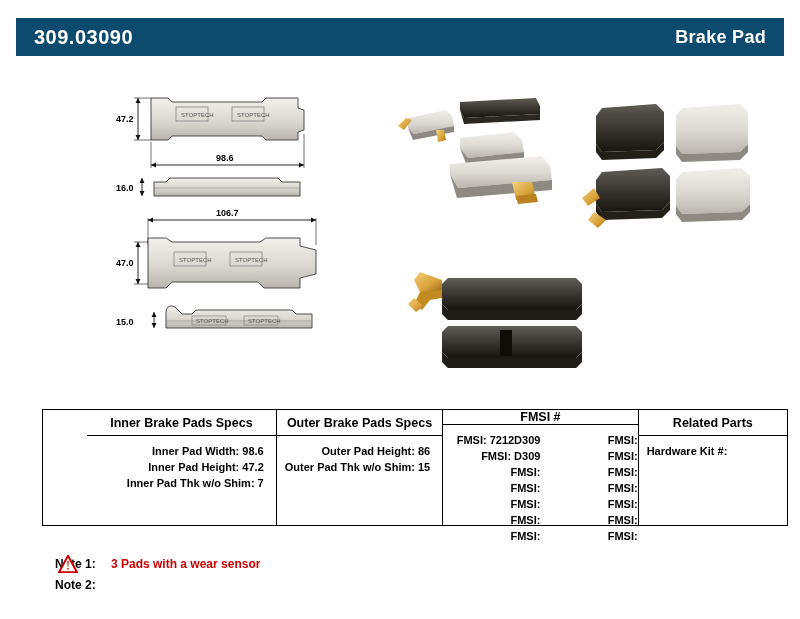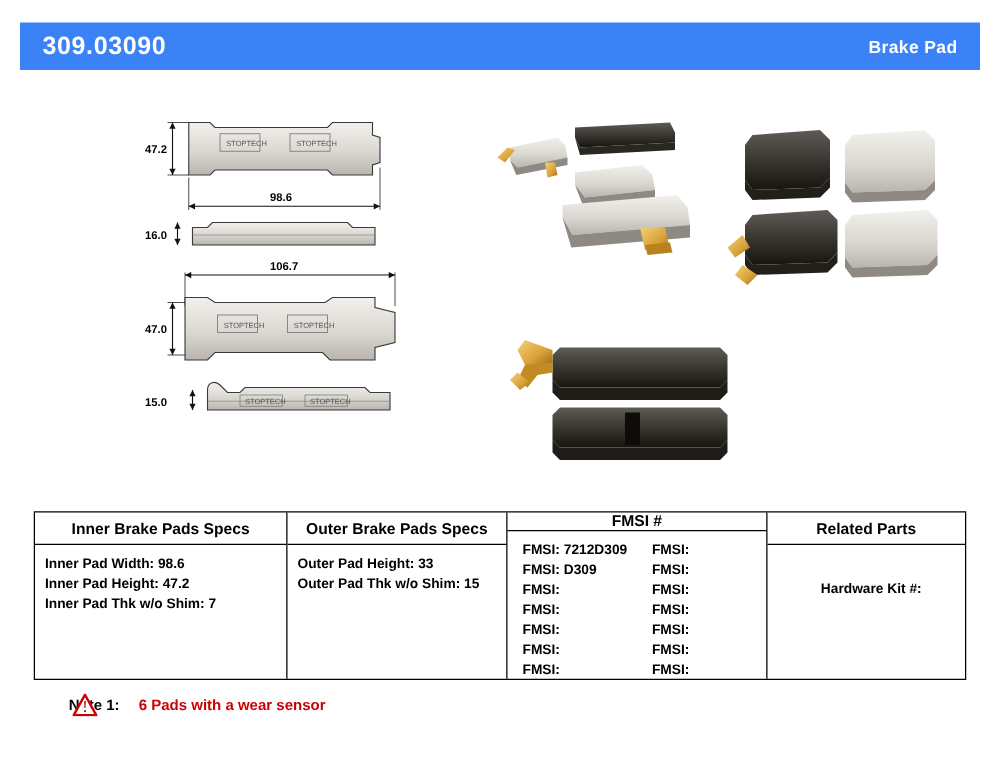--- a/index.html
+++ b/index.html
@@ -14,82 +14,83 @@
     width: 800px; height: 619px;
     background: #ffffff;
     overflow: hidden;
   }
 
   
   .header {
     position: absolute;
     left: 16px; top: 18px;
     width: 768px; height: 38px;
-    background: #3b82f6;
+    background: #0c4a6e;
     display: flex;
     align-items: center;
     justify-content: space-between;
     padding: 0 18px;
   }
   .header .part-number {
     color: #ffffff;
     font-size: 20px;
     font-weight: bold;
     letter-spacing: 0.5px;
   }
   .header .product-type {
     color: #ffffff;
-    font-size: 14px;
+    font-size: 18px;
     font-weight: bold;
     letter-spacing: 0.3px;
   }
 
   
   .drawings {
     position: absolute;
     left: 16px; top: 60px;
     width: 768px; height: 330px;
   }
   .drawings svg { display: block; }
   .spec-table-wrap {
     position: absolute;
-    left: 27px; top: 409px;
-    width: 746px; height: 135px;
+    left: 42px; top: 409px;
+    width: 746px; height: 117px;
     border: 1px solid #000000;
     display: flex;
+    padding-left: 44px;
   }
   .col {
     border-right: 1px solid #000000;
     height: 100%;
     display: flex;
     flex-direction: column;
   }
-  .col:last-child { border-right: none; text-align: center; }
+  .col:last-child { border-right: none; }
   .col-inner  { width: 202px; }
   .col-outer  { width: 176px; }
-  .col-fmsi   { width: 208px; }
+  .col-fmsi   { width: 208px; text-align: right; }
   .col-related{ width: 158px; }
 
   .col-head {
     height: 26px;
     border-bottom: 1px solid #000000;
     display: flex;
     align-items: center;
     justify-content: center;
     font-size: 12.5px;
     font-weight: bold;
     color: #000000;
   }
   .col-body {
     flex: 1;
     padding: 7px 8px 0 8px;
     font-size: 11px;
   }
   .spec-line {
-    text-align: left;
+    text-align: right;
     padding-right: 4px;
     line-height: 16px;
     white-space: nowrap;
     font-weight: bold;
     color: #000;
   }
 
   .fmsi-body {
     display: flex;
     padding: 7px 0 0 0;
@@ -103,21 +104,20 @@
     color: #000;
   }
   .related-body {
     padding: 7px 0 0 8px;
     font-size: 11px;
   }
   .related-line {
     line-height: 16px;
     font-weight: bold;
     white-space: nowrap;
-    margin-top: 20px;
   }
 
   
   .notes {
     position: absolute;
     left: 55px; top: 553px;
     width: 500px;
   }
   .note-row {
     display: flex;
@@ -290,21 +290,21 @@
       <div class="col-body">
         <div class="spec-line">Inner Pad Width: 98.6</div>
         <div class="spec-line">Inner Pad Height: 47.2</div>
         <div class="spec-line">Inner Pad Thk w/o Shim: 7</div>
       </div>
     </div>
 
     <div class="col col-outer">
       <div class="col-head">Outer Brake Pads Specs</div>
       <div class="col-body">
-        <div class="spec-line">Outer Pad Height: 33</div>
+        <div class="spec-line">Outer Pad Height: 86</div>
         <div class="spec-line">Outer Pad Thk w/o Shim: 15</div>
       </div>
     </div>
 
     <div class="col col-fmsi">
       <div class="col-head">FMSI #</div>
       <div class="fmsi-body">
         <div class="fmsi-col">
           <div class="fmsi-line">FMSI:  7212D309</div>
           <div class="fmsi-line">FMSI:  D309</div>
@@ -335,17 +335,21 @@
   </div>
 
   <div class="notes">
     <svg class="warn-icon" viewBox="0 0 24 22">
       <path d="M12 1 L23 21 L1 21 Z" fill="#ffffff" stroke="#cc0000" stroke-width="2.4"></path>
       <path d="M11.2 7 h1.6 l-0.3 7 h-1 Z" fill="#cc0000"></path>
       <circle cx="12" cy="17" r="1" fill="#cc0000"></circle>
     </svg>
     <div class="note-row">
       <div class="note-label">Note 1:</div>
-      <div class="note-text">6 Pads with a wear sensor</div>
+      <div class="note-text">3 Pads with a wear sensor</div>
+    </div>
+    <div class="note-row">
+      <div class="note-label">Note 2:</div>
+      <div class="note-text"></div>
     </div>
   </div>
 
 </div>
 
 </body></html>

